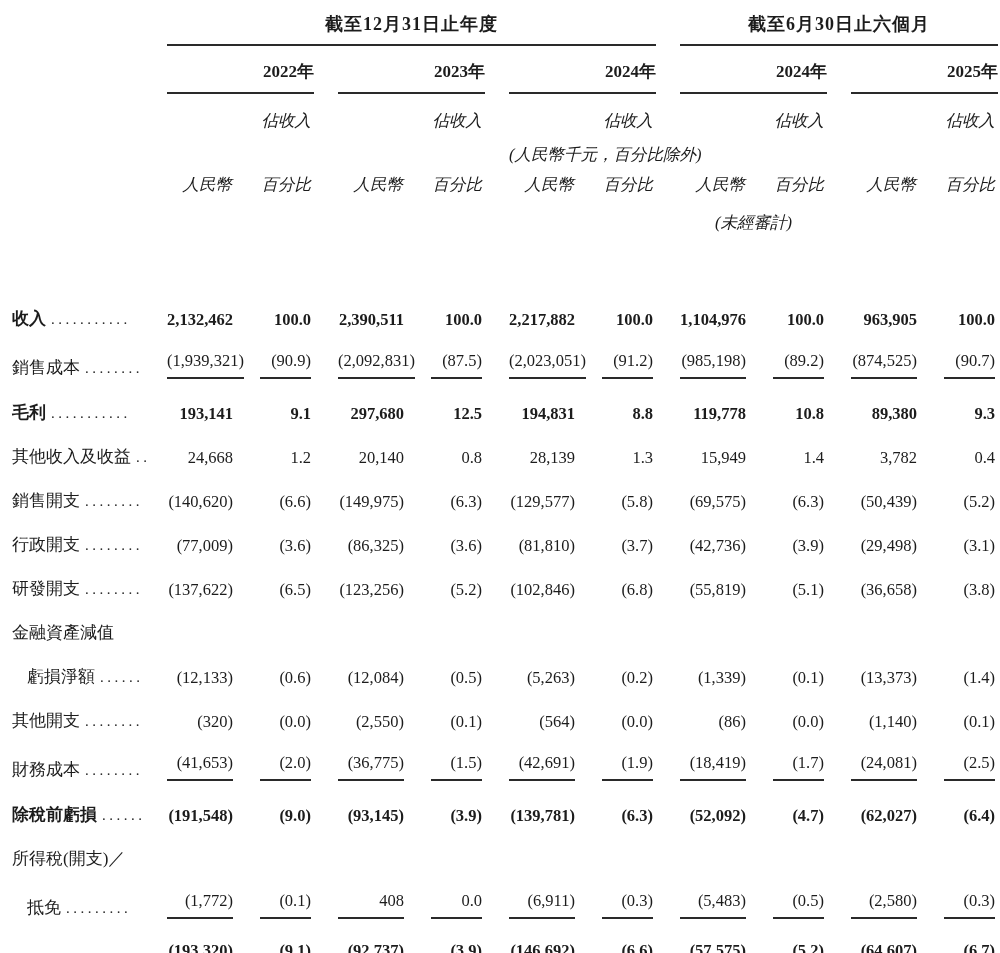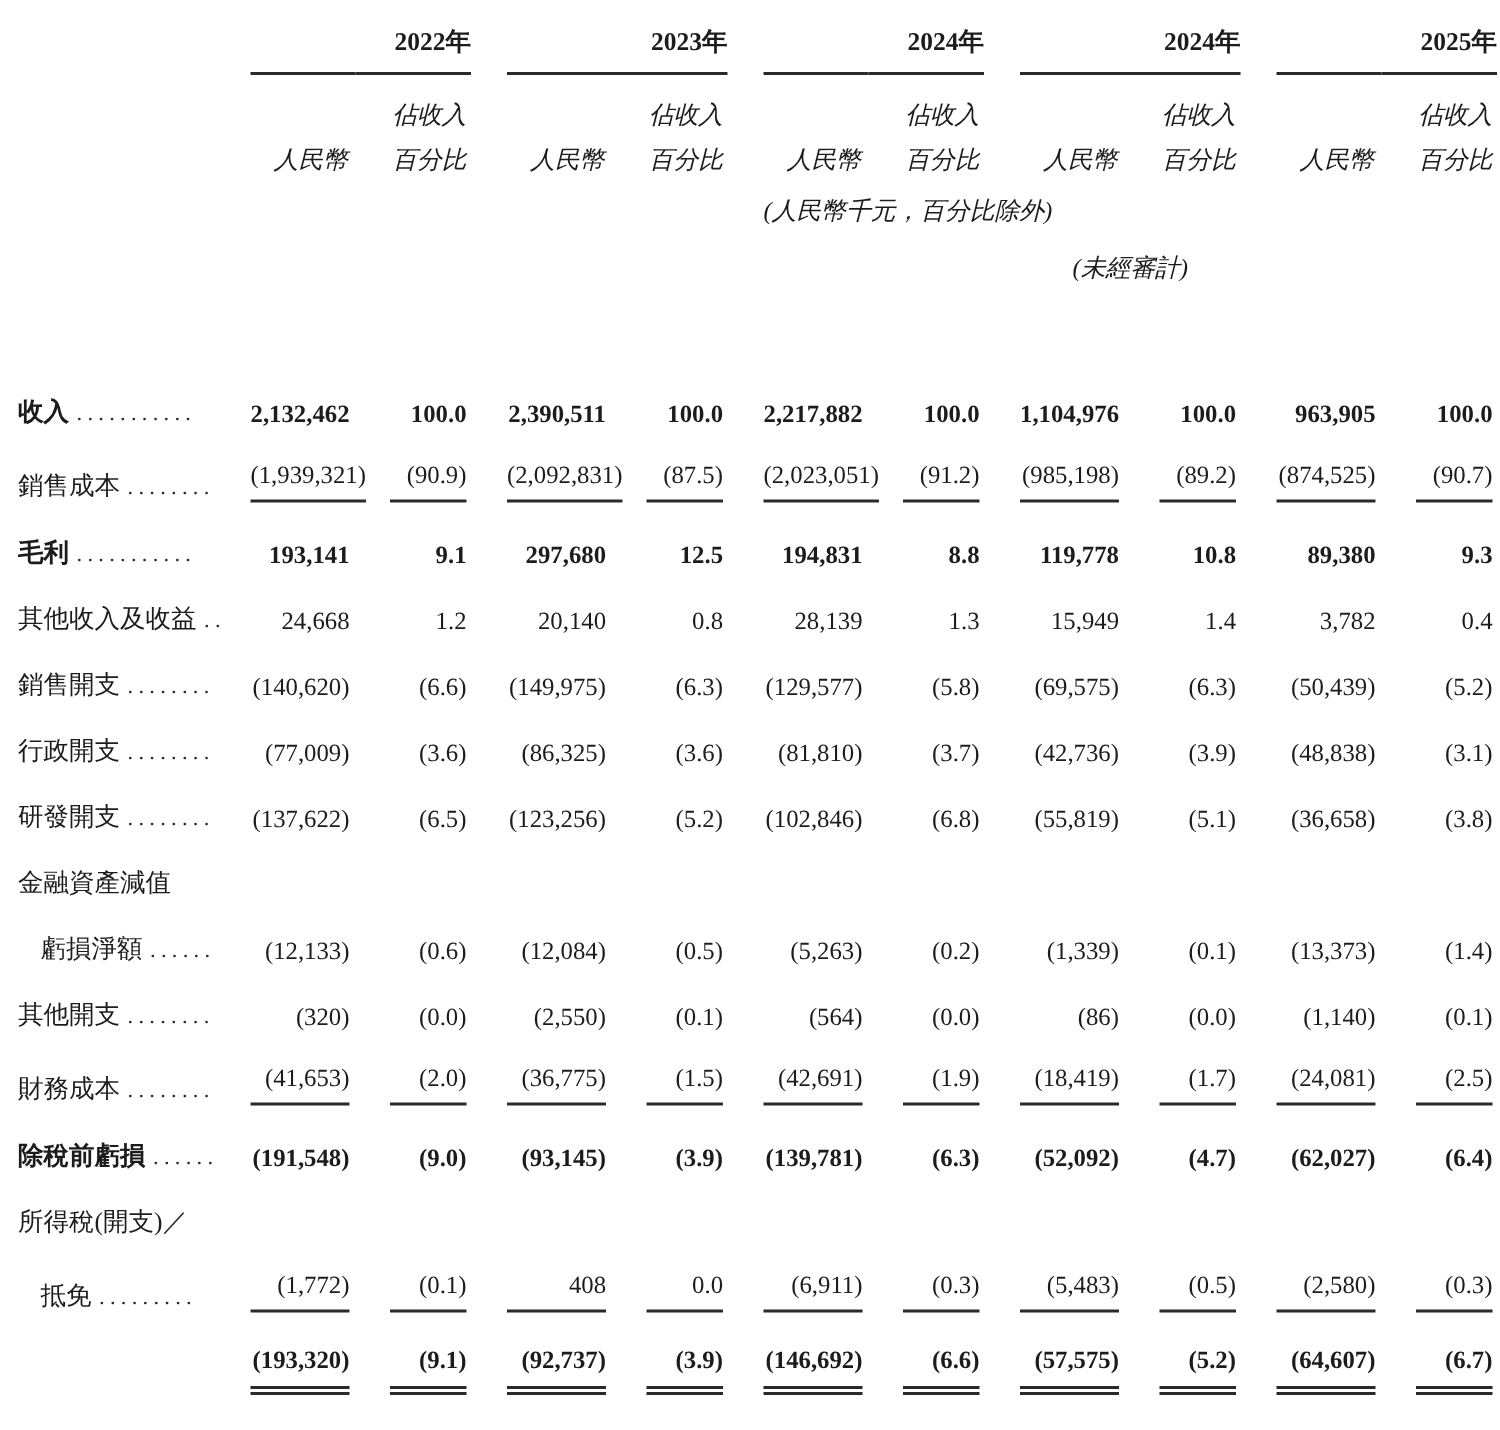--- a/index.html
+++ b/index.html
@@ -86,20 +86,26 @@
       <col class="c-gap">
     <col class="c-rmb">
       <col class="c-pct">
       <col class="c-gap">
     <col class="c-rmb">
       <col class="c-pct">
   </colgroup>
   <thead>
     <tr>
       <th></th>
+      <th class="period-th" colspan="8">截至12月31日止年度</th>
+      <th></th>
+      <th class="period-th" colspan="5">截至6月30日止六個月</th>
+    </tr>
+    <tr>
+      <th></th>
       <th class="year-th" colspan="2">2022年</th>
       <th></th>
       <th class="year-th" colspan="2">2023年</th>
       <th></th>
       <th class="year-th" colspan="2">2024年</th>
       <th></th>
       <th class="year-th" colspan="2">2024年</th>
       <th></th>
       <th class="year-th" colspan="2">2025年</th>
     </tr>
@@ -112,43 +118,43 @@
         <th class="sub-th sub-top">佔收入</th>
         <th></th>
       <th></th>
         <th class="sub-th sub-top">佔收入</th>
         <th></th>
       <th></th>
         <th class="sub-th sub-top">佔收入</th>
         <th></th>
       <th></th>
         <th class="sub-th sub-top">佔收入</th>
-    </tr>
-    <tr>
-      <th></th>
-      <th class="sub-th sub-rmb">人民幣</th>
-        <th class="sub-th sub-pct">百分比</th>
-        <th></th>
-      <th class="sub-th sub-rmb">人民幣</th>
-        <th class="sub-th sub-pct">百分比</th>
-        <th></th>
-      <th class="sub-th sub-rmb">人民幣</th>
-        <th class="sub-th sub-pct">百分比</th>
-        <th></th>
-      <th class="sub-th sub-rmb">人民幣</th>
-        <th class="sub-th sub-pct">百分比</th>
-        <th></th>
-      <th class="sub-th sub-rmb">人民幣</th>
-        <th class="sub-th sub-pct">百分比</th>
     </tr>
     <tr>
       <th></th>
       <th colspan="6"></th>
       <th colspan="2" class="note-th unit-note-th">(人民幣千元，百分比除外)</th>
       <th colspan="6"></th>
+    </tr>
+    <tr>
+      <th></th>
+      <th class="sub-th sub-rmb">人民幣</th>
+        <th class="sub-th sub-pct">百分比</th>
+        <th></th>
+      <th class="sub-th sub-rmb">人民幣</th>
+        <th class="sub-th sub-pct">百分比</th>
+        <th></th>
+      <th class="sub-th sub-rmb">人民幣</th>
+        <th class="sub-th sub-pct">百分比</th>
+        <th></th>
+      <th class="sub-th sub-rmb">人民幣</th>
+        <th class="sub-th sub-pct">百分比</th>
+        <th></th>
+      <th class="sub-th sub-rmb">人民幣</th>
+        <th class="sub-th sub-pct">百分比</th>
     </tr>
     <tr>
       <th></th>
       <th colspan="9"></th>
       <th colspan="2" class="note-th unaudited-th">(未經審計)</th>
       <th colspan="3"></th>
     </tr>
   </thead>
   <tbody>
       <tr class="bold">
@@ -243,21 +249,21 @@
         <td></td>
         <td class="cell-rmb"><span class="num">(86,325)</span></td>
         <td class="cell-pct"><span class="num">(3.6)</span></td>
         <td></td>
         <td class="cell-rmb"><span class="num">(81,810)</span></td>
         <td class="cell-pct"><span class="num">(3.7)</span></td>
         <td></td>
         <td class="cell-rmb"><span class="num">(42,736)</span></td>
         <td class="cell-pct"><span class="num">(3.9)</span></td>
         <td></td>
-        <td class="cell-rmb"><span class="num">(48,838)</span></td>
+        <td class="cell-rmb"><span class="num">(29,498)</span></td>
         <td class="cell-pct"><span class="num">(3.1)</span></td>
       </tr>
       <tr class="">
         <td class="lbl-cell"><span class="lbl">研發開支</span><span class="dots">........</span></td>
         <td class="cell-rmb"><span class="num">(137,622)</span></td>
         <td class="cell-pct"><span class="num">(6.5)</span></td>
         <td></td>
         <td class="cell-rmb"><span class="num">(123,256)</span></td>
         <td class="cell-pct"><span class="num">(5.2)</span></td>
         <td></td>

